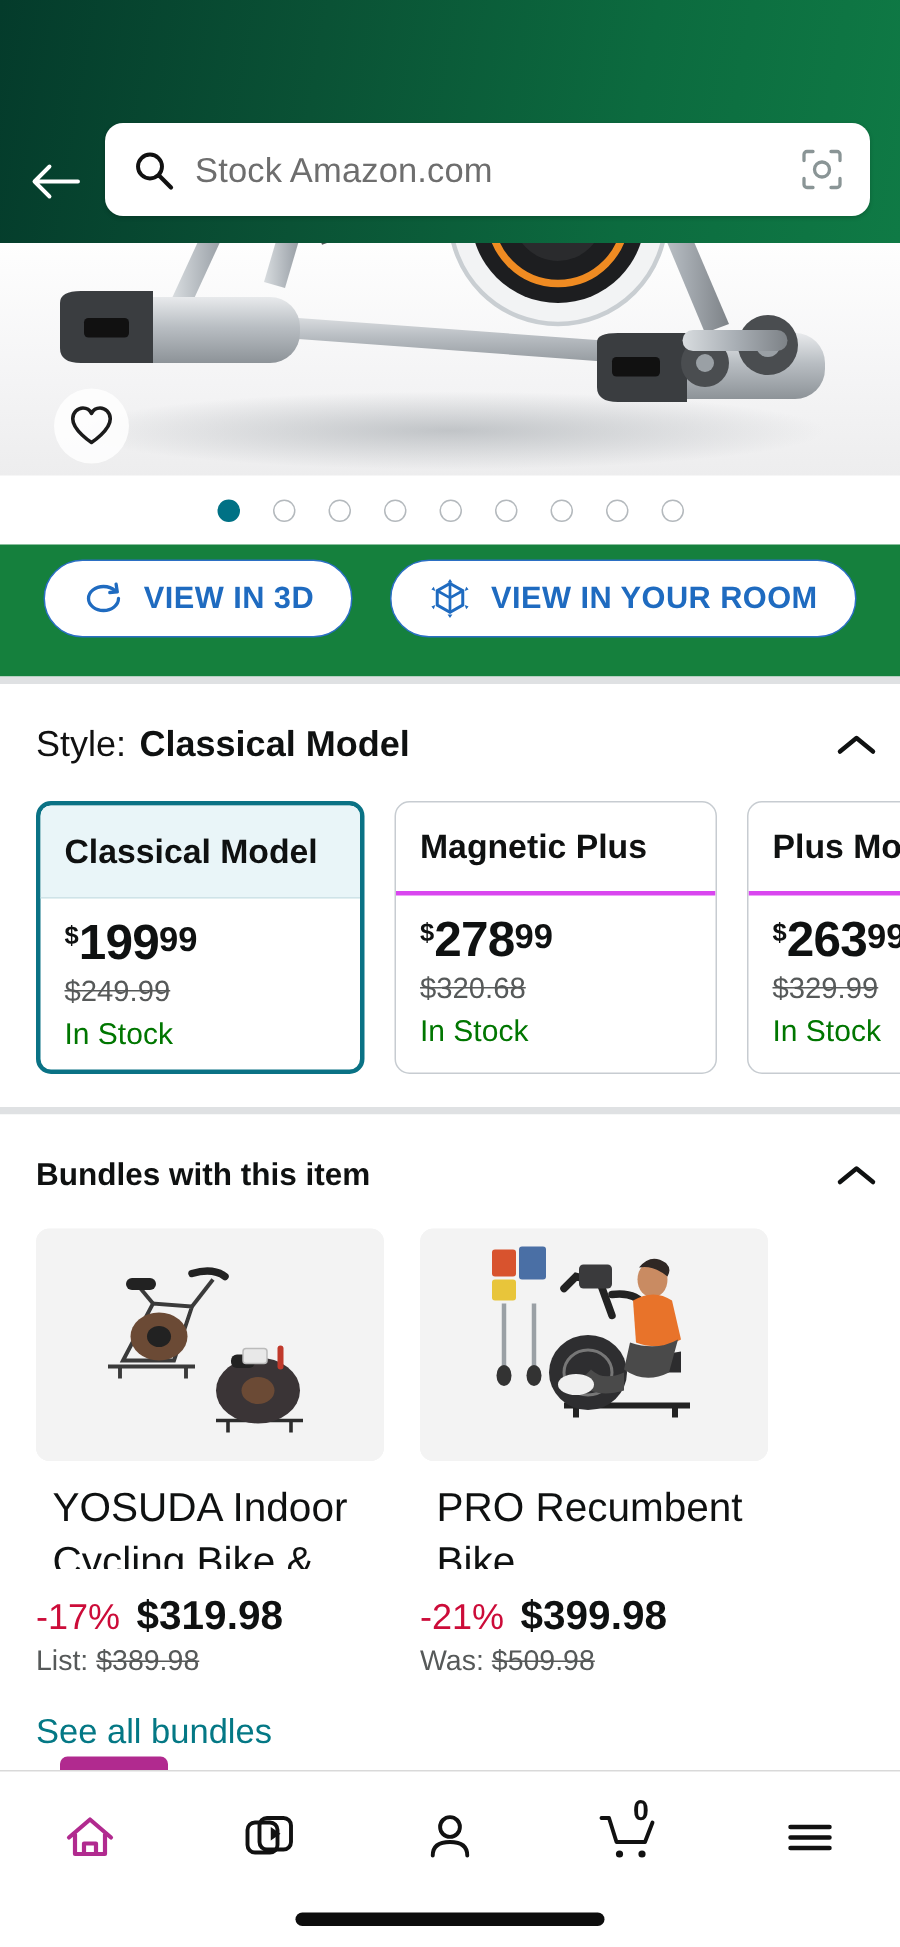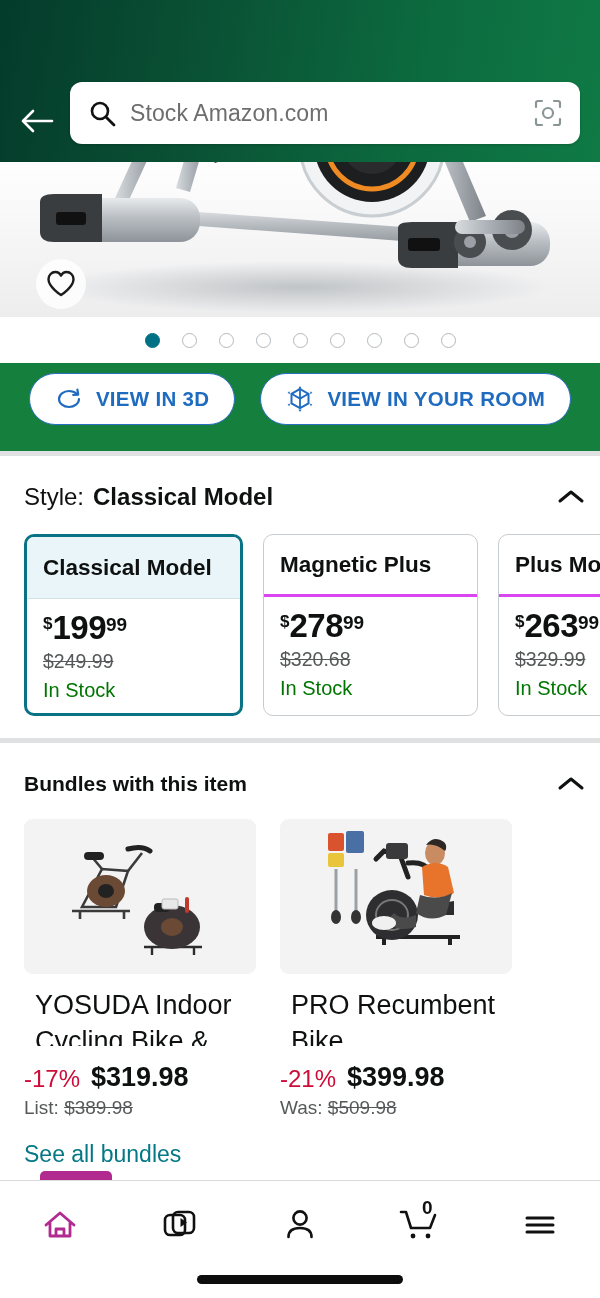--- a/index.html
+++ b/index.html
@@ -79,21 +79,21 @@
   .style-card .cap {
     height: 62px; display: flex; align-items: center; padding: 0 16px;
     font-size: 22.5px; font-weight: 700; color: #0f1111; white-space: nowrap;
     border-bottom: 3px solid #d946ef;
   }
   .style-card.selected .cap { background: #e9f5f8; border-bottom: 1px solid #cfe3e8; }
   .style-card .body { padding: 12px 16px 0; }
   .price-line { display: flex; align-items: flex-start; color: #0f1111; line-height: 1; }
   .cur { font-size: 17px; font-weight: 700; margin-top: 4px; }
   .whole { font-size: 33px; font-weight: 700; letter-spacing: -.5px; }
-  .frac { font-size: 19px; font-weight: 700; margin-top: 4px; }
+  .frac { font-size: 23px; font-weight: 700; margin-top: 4px; }
   .was { font-size: 19.5px; color: #565959; text-decoration: line-through; margin-top: 6px; }
   .stock { font-size: 20px; color: #007600; margin-top: 6px; }
 
   
   .bundle-row { display: flex; gap: 24px; padding: 14px 0 0 24px; }
   .bundle-card { flex: 0 0 232px; }
   .bundle-img {
     width: 232px; height: 155px; background: #f3f3f3; border-radius: 9px;
     position: relative; overflow: hidden;
   }

